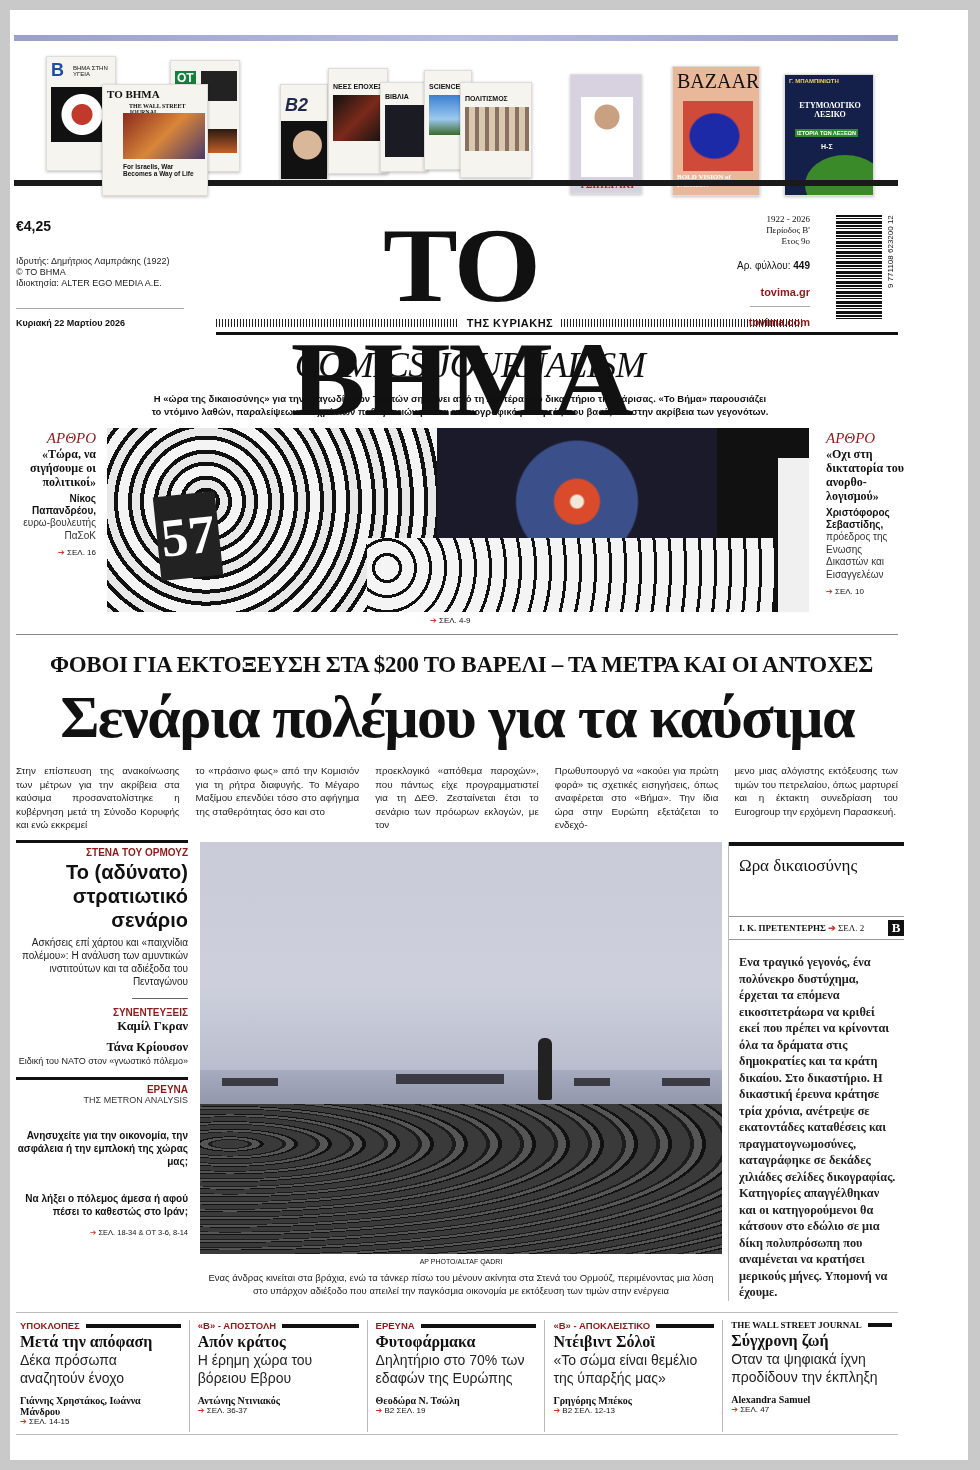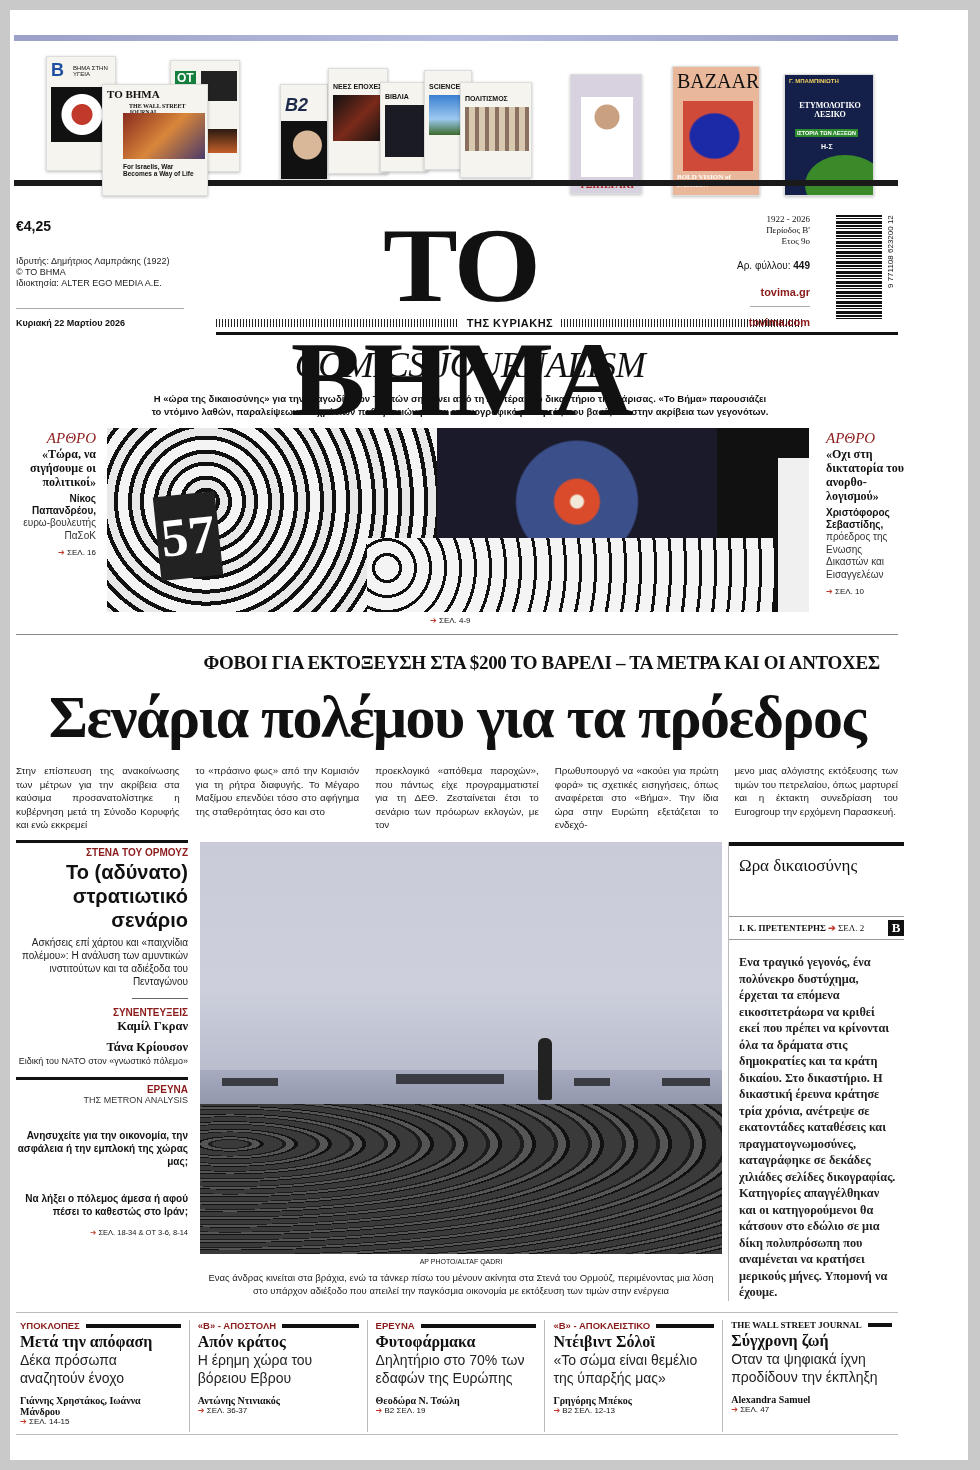--- a/index.html
+++ b/index.html
@@ -47,21 +47,21 @@
   .side-col { font-family: "Liberation Serif", serif; }
   .side-label { font-style: italic; font-size: 15px; color: #8b1a1a; }
   .side-quote { font-weight: bold; font-size: 12px; line-height: 14px; }
   .side-name { font-family: "Liberation Sans", sans-serif; font-weight: bold; font-size: 10px; line-height: 12px; margin-top: 4px; }
   .side-role { font-family: "Liberation Sans", sans-serif; font-size: 10px; line-height: 12.5px; color: #333; }
   .side-ref { font-family: "Liberation Sans", sans-serif; font-size: 8px; margin-top: 6px; }
   .arrow { color: #c0392b; }
   .rule-under-art { left: 6px; top: 624px; width: 882px; height: 1px; background: #888; }
 
   
-  .kicker { left: 40px; top: 642px; width: 830px; text-align: right; font-family: "Liberation Serif", serif; font-weight: bold; font-size: 19px; letter-spacing: -0.3px; }
+  .kicker { left: 40px; top: 642px; width: 830px; text-align: left; font-family: "Liberation Serif", serif; font-weight: bold; font-size: 23px; letter-spacing: -0.3px; }
   .headline { left: 6px; top: 672px; width: 882px; text-align: center; font-family: "Liberation Serif", serif; font-weight: bold; font-size: 60px; letter-spacing: -1.5px; line-height: 70px; }
   .body-cols { left: 6px; top: 754px; width: 882px; display: flex; gap: 16px; }
   .body-col { flex: 1; font-size: 9.8px; line-height: 13.5px; text-align: justify; color: #222; }
 
   
   .rail { left: 6px; top: 830px; width: 172px; text-align: right; }
   .rail-rule { height: 3px; background: #111; margin-bottom: 4px; }
   .rail-kicker { font-size: 10px; font-weight: bold; color: #8b1a1a; }
   .rail-head { font-size: 20px; font-weight: bold; line-height: 24px; margin-top: 2px; }
   .rail-deck { font-size: 10px; line-height: 13px; margin-top: 4px; color: #222; }
@@ -227,21 +227,21 @@
   <div class="abs side-col" style="left:816px;top:420px;width:80px;">
     <div class="side-label">ΑΡΘΡΟ</div>
     <div class="side-quote">«Οχι στη δικτατορία του ανορθο-λογισμού»</div>
     <div class="side-name">Χριστόφορος Σεβαστίδης,</div>
     <div class="side-role">πρόεδρος της Ενωσης Δικαστών και Εισαγγελέων</div>
     <div class="side-ref"><span class="arrow">➔ </span><span>ΣΕΛ. 10</span></div>
   </div>
   <div class="abs rule-under-art"></div>
 
   <div class="abs kicker">ΦΟΒΟΙ ΓΙΑ ΕΚΤΟΞΕΥΣΗ ΣΤΑ $200 ΤΟ ΒΑΡΕΛΙ – ΤΑ ΜΕΤΡΑ ΚΑΙ ΟΙ ΑΝΤΟΧΕΣ</div>
-  <div class="abs headline">Σενάρια πολέμου για τα πρόεδρος</div>
+  <div class="abs headline">Σενάρια πολέμου για τα καύσιμα</div>
   <div class="abs body-cols">
     <div class="body-col">Στην επίσπευση της ανακοίνωσης των μέτρων για την ακρίβεια στα καύσιμα προσανατολίστηκε η κυβέρνηση μετά τη Σύνοδο Κορυφής και ενώ εκκρεμεί</div>
     <div class="body-col">το «πράσινο φως» από την Κομισιόν για τη ρήτρα διαφυγής. Το Μέγαρο Μαξίμου επενδύει τόσο στο αφήγημα της σταθερότητας όσο και στο</div>
     <div class="body-col">προεκλογικό «απόθεμα παροχών», που πάντως είχε προγραμματιστεί για τη ΔΕΘ. Ζεσταίνεται έτσι το σενάριο των πρόωρων εκλογών, με τον</div>
     <div class="body-col">Πρωθυπουργό να «ακούει για πρώτη φορά» τις σχετικές εισηγήσεις, όπως αναφέρεται στο «Βήμα». Την ίδια ώρα στην Ευρώπη εξετάζεται το ενδεχό-</div>
     <div class="body-col">μενο μιας αλόγιστης εκτόξευσης των τιμών του πετρελαίου, όπως μαρτυρεί και η έκτακτη συνεδρίαση του Eurogroup την ερχόμενη Παρασκευή.</div>
   </div>
 
   <div class="abs rail">
     <div class="rail-rule"></div>

